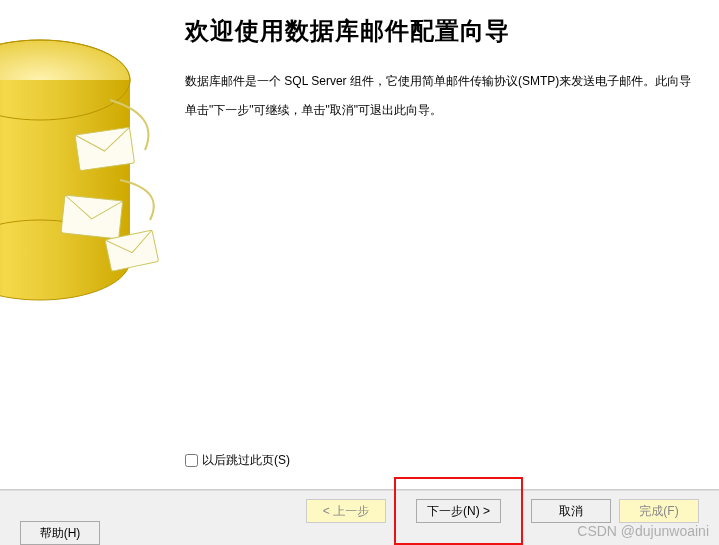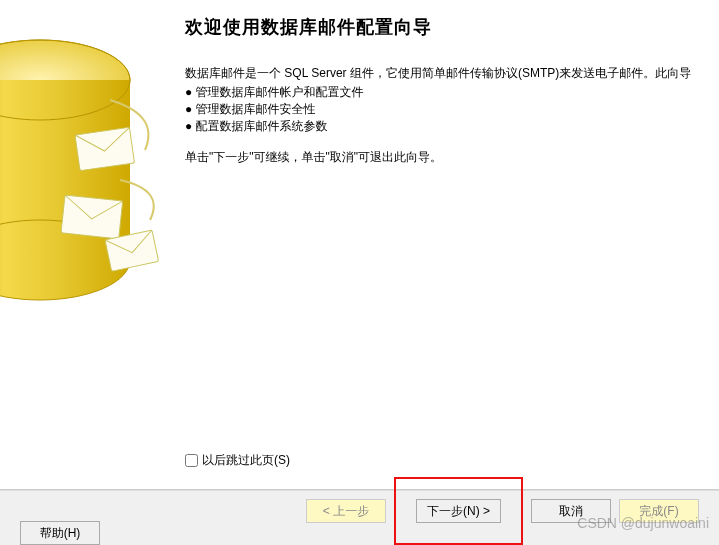--- a/index.html
+++ b/index.html
@@ -30,21 +30,21 @@
       top: 20px;
     }
     .content-panel {
       flex: 1;
       padding: 15px 20px 10px 15px;
       position: relative;
       display: flex;
       flex-direction: column;
     }
     .title {
-      font-size: 18px;
+      font-size: 24px;
       font-weight: bold;
       color: #000;
       margin-bottom: 25px;
       letter-spacing: 1px;
     }
     .desc {
       font-size: 12px;
       color: #000000;
       line-height: 1.5;
     }
@@ -102,21 +102,21 @@
       align-items: center;
     }
     .highlight-box {
       border: 2px solid #e11;
       padding: 20px;
       display: inline-flex;
     }
     .watermark {
       position: absolute;
       right: 10px;
-      bottom: 14px;
+      bottom: 6px;
       color: rgba(120,120,120,0.55);
       font-size: 14px;
       font-family: Arial, sans-serif;
       pointer-events: none;
     }
     
     .envelope {
       fill: #fefcf0;
       stroke: #ccc560;
       stroke-width: 1;
@@ -164,25 +164,20 @@
     </svg>
   </div>
 
   <div class="content-panel">
     <div class="title">欢迎使用数据库邮件配置向导</div>
 
     <div class="desc">
       <span>数据库邮件是一个 SQL Server 组件，它使用简单邮件传输协议(SMTP)来发送电子邮件。此向导</span><br>
     </div>
 
-    <ul class="bullets">
-      <li>管理数据库邮件帐户和配置文件</li>
-      <li>管理数据库邮件安全性</li>
-      <li>配置数据库邮件系统参数</li>
-    </ul>
 
     <div class="instruction">单击"下一步"可继续，单击"取消"可退出此向导。</div>
 
     <div class="skip-row">
       <input type="checkbox" id="skip" style="">
       <label for="skip">以后跳过此页(S)</label>
     </div>
   </div>
 </div>
 

